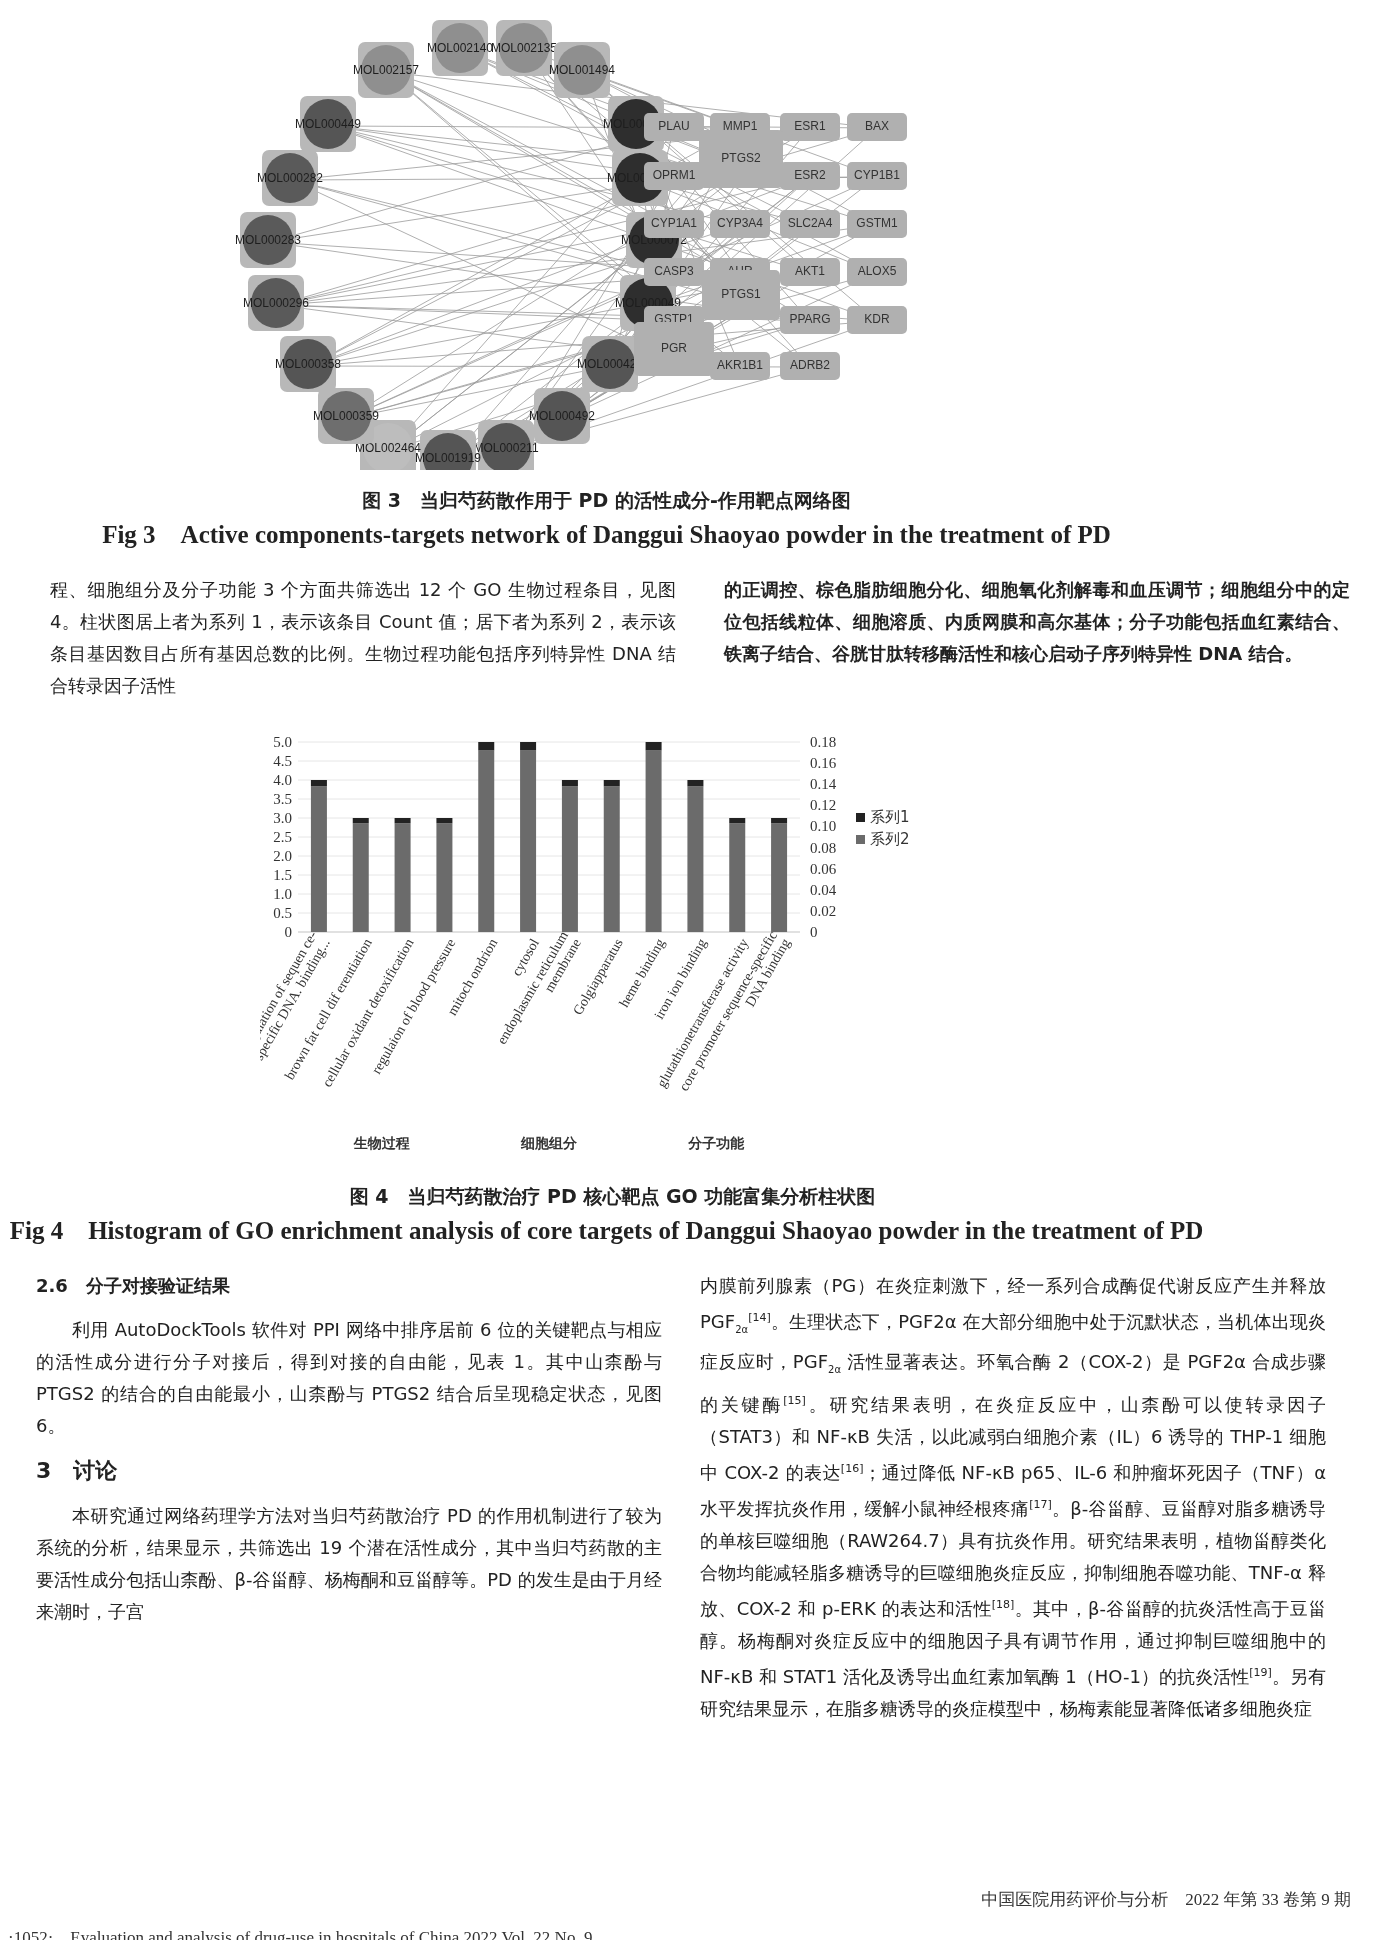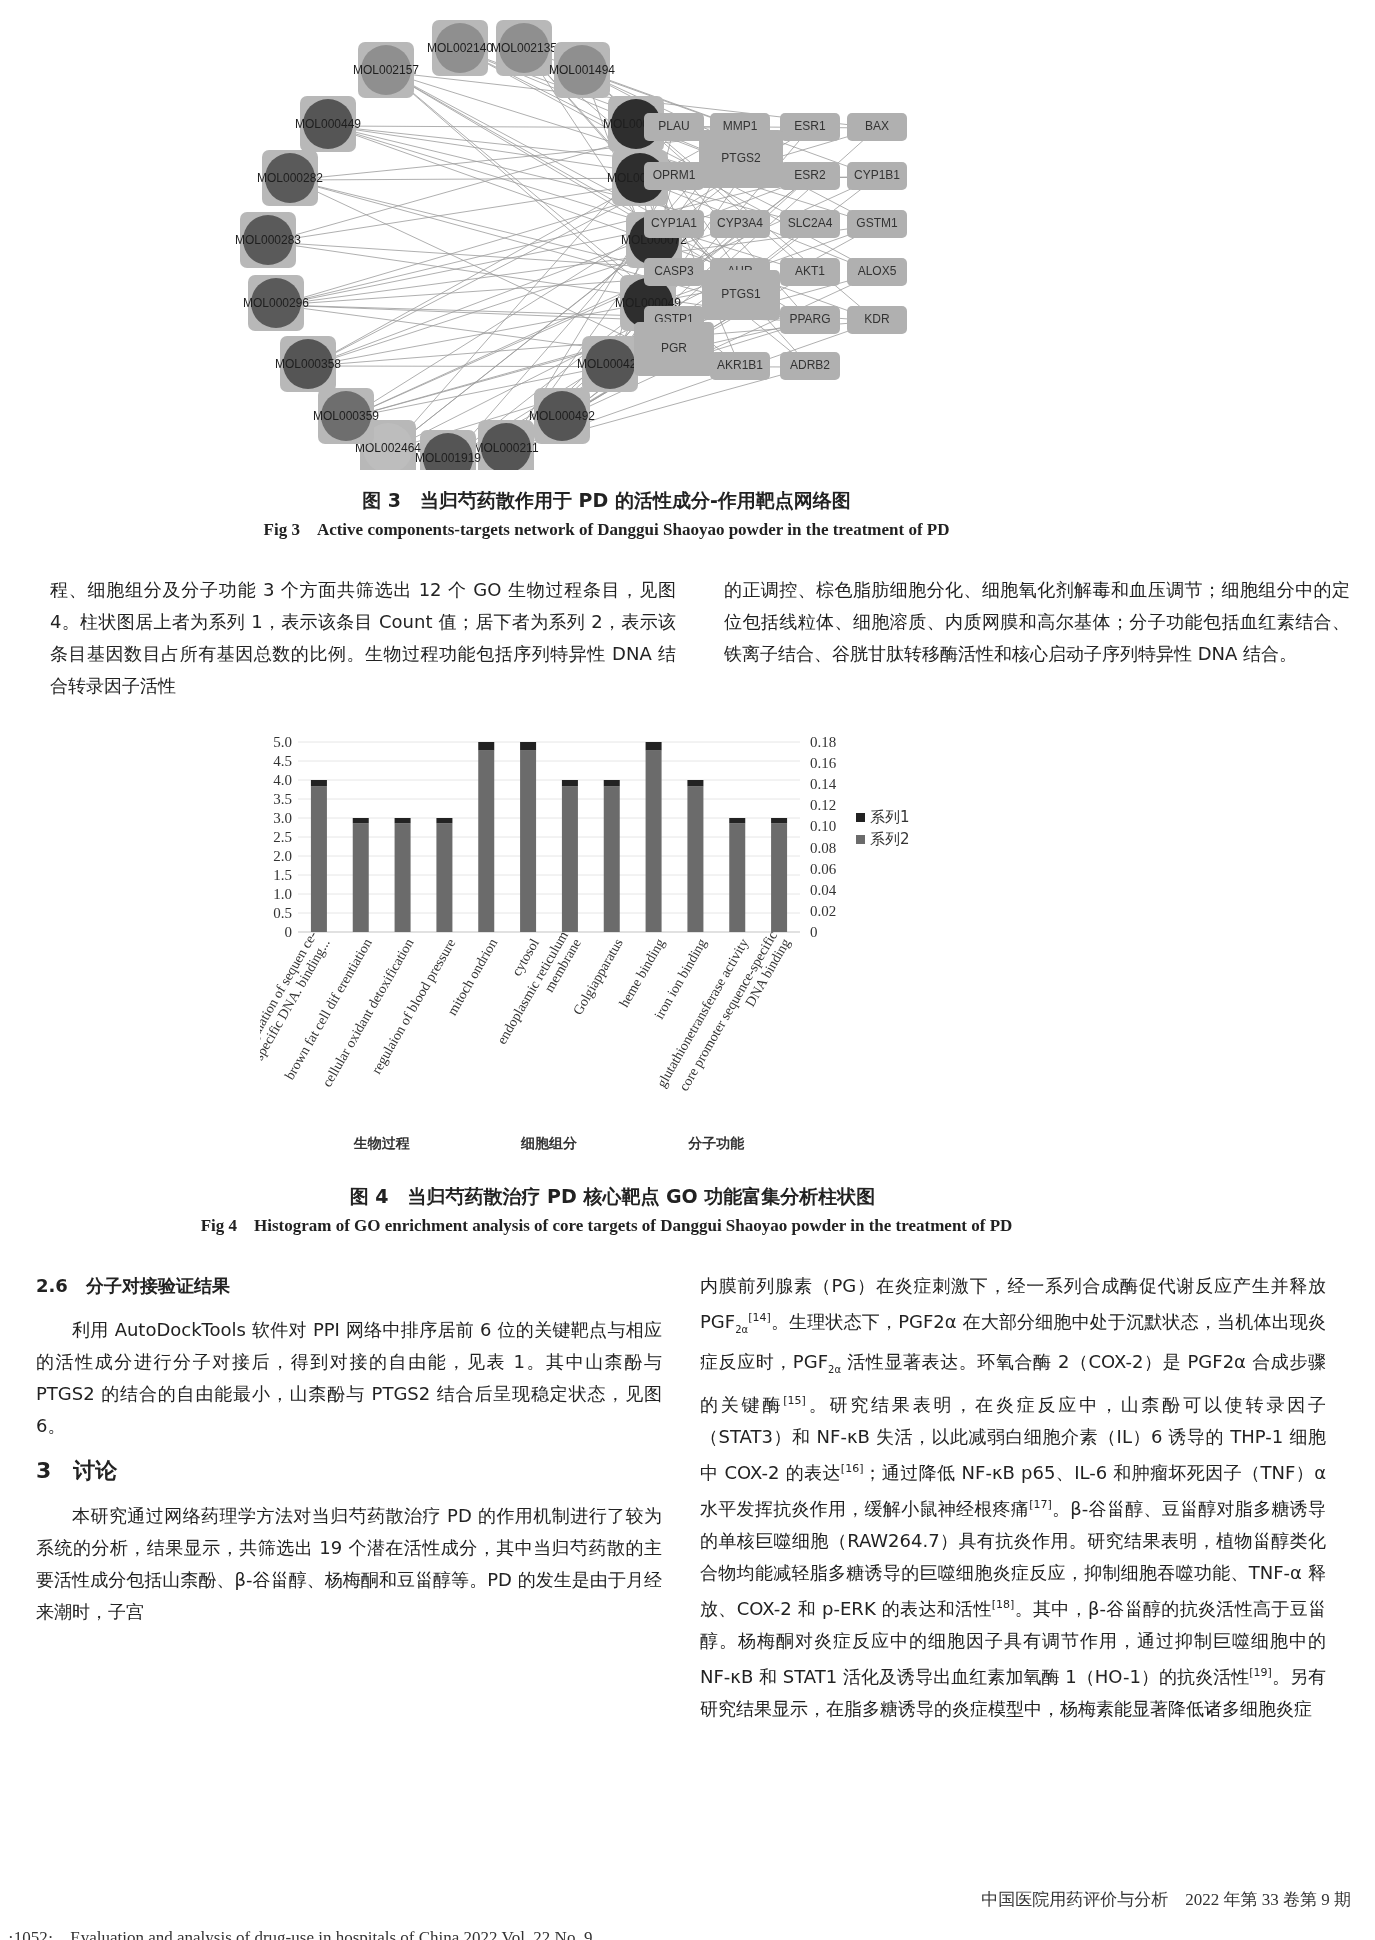--- a/index.html
+++ b/index.html
@@ -6,21 +6,21 @@
   body { width: 1375px; height: 1940px; position: relative; overflow: hidden;
          font-family: "DejaVu Serif", "Liberation Serif", serif; color: #222; }
   #network { position: absolute; left: 230px; top: 0; width: 920px; height: 470px; }
   .node-mol rect { fill: #b8b8b8; }
   .node-label { font-family: "Liberation Sans", "DejaVu Sans", sans-serif; font-size: 12px; fill: #1e1e1e; }
   .tgt rect { fill: #b0b0b0; }
   .tgt text { font-family: "Liberation Sans", "DejaVu Sans", sans-serif; font-size: 12px; fill: #333; text-anchor: middle; dominant-baseline: middle; }
   .edge { stroke: #9a9a9a; stroke-width: 0.8; }
   .caption { position: absolute; left: 0; width: 1213px; text-align: center; font-weight: bold; }
   .cap-cn { font-family: "DejaVu Sans", sans-serif; font-size: 19px; }
-  .cap-en { font-family: "Liberation Serif", serif; font-size: 17px; }
+  .cap-en { font-family: "Liberation Serif", serif; font-size: 25px; }
   .col { position: absolute; width: 650px; font-family: "DejaVu Sans", sans-serif; font-size: 18px; line-height: 32px; text-align: justify; color: #222; }
   .col p { margin: 12px; }
   .indent { text-indent: 2em; }
   .h2 { font-weight: bold; font-size: 18px; }
   .h1 { font-weight: bold; font-size: 22px; line-height: 34px; }
   #chart { position: absolute; left: 260px; top: 730px; width: 880px; height: 440px; }
   .tick { font-family: "Liberation Serif", serif; font-size: 15px; fill: #333; }
   .cat { font-family: "Liberation Serif", serif; font-size: 14px; fill: #333; }
   .grp { font-family: "DejaVu Sans", sans-serif; font-size: 14px; font-weight: bold; fill: #333; }
   .legend-text { font-family: "DejaVu Sans", sans-serif; font-size: 15px; fill: #333; }
@@ -338,21 +338,21 @@
       </g>
     </g>
   </svg>
 
 <div class="caption cap-cn" style="top:488px;">图 3　当归芍药散作用于 PD 的活性成分-作用靶点网络图</div>
 <div class="caption cap-en" style="top:518px;">Fig 3　Active components-targets network of Danggui Shaoyao powder in the treatment of PD</div>
 
 <div class="col" style="left:38px; top:562px;">
   <p>程、细胞组分及分子功能 3 个方面共筛选出 12 个 GO 生物过程条目，见图 4。柱状图居上者为系列 1，表示该条目 Count 值；居下者为系列 2，表示该条目基因数目占所有基因总数的比例。生物过程功能包括序列特异性 DNA 结合转录因子活性</p>
 </div>
-<div class="col" style="left:712px; top:562px;">
+<div class="col" style="left:712px; top:562px;font-weight:bold;">
   <p>的正调控、棕色脂肪细胞分化、细胞氧化剂解毒和血压调节；细胞组分中的定位包括线粒体、细胞溶质、内质网膜和高尔基体；分子功能包括血红素结合、铁离子结合、谷胱甘肽转移酶活性和核心启动子序列特异性 DNA 结合。</p>
 </div>
 
 <svg id="chart" viewBox="0 0 880 440">
   <g id="grid">
       <line x1="38" x2="540" y1="202" y2="202" stroke="#e6e6e6" stroke-width="1"></line>
       <line x1="38" x2="540" y1="183" y2="183" stroke="#e6e6e6" stroke-width="1"></line>
       <line x1="38" x2="540" y1="164" y2="164" stroke="#e6e6e6" stroke-width="1"></line>
       <line x1="38" x2="540" y1="145" y2="145" stroke="#e6e6e6" stroke-width="1"></line>
       <line x1="38" x2="540" y1="126" y2="126" stroke="#e6e6e6" stroke-width="1"></line>

